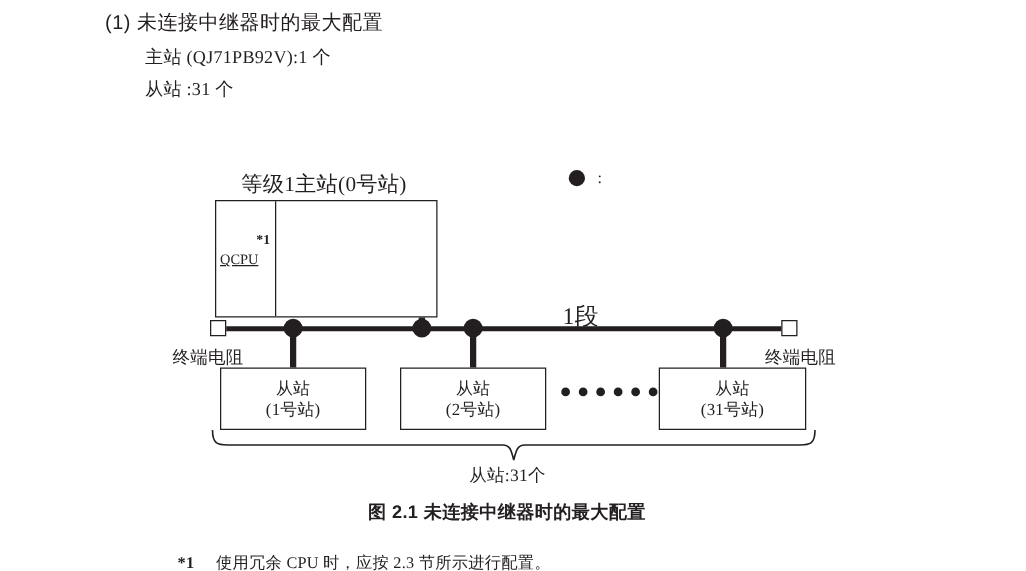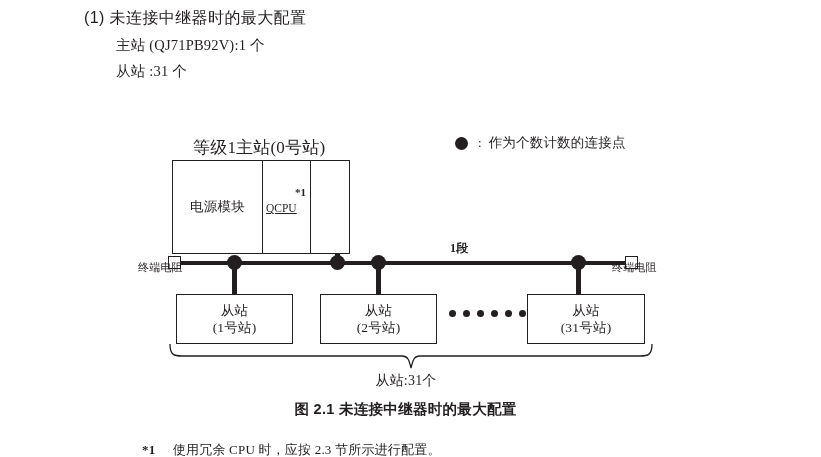--- a/index.html
+++ b/index.html
@@ -131,34 +131,33 @@
     height: 13px;
     border: 1.6px solid #231f20;
     background: #ffffff;
     box-sizing: border-box;
     top: 256px;
   }
   #term-left { left: 168px; }
   #term-right { left: 625px; }
 
   .term-label {
-    font-size: 11px;
-    white-space: nowrap;
-    top: 260px;
+    font-size: 14px;
+    white-space: nowrap;
+    top: 277px;
     letter-spacing: 0.2px;
   }
   #term-label-left { left: 138px; }
   #term-label-right { left: 612px; }
 
   #segment-label {
     left: 450px;
     top: 240px;
-    font-size: 12px;
-    letter-spacing: 0.2px;
-    font-weight: bold;
+    font-size: 19px;
+    letter-spacing: 0.2px;
   }
 
   
   .bus-dot {
     width: 15px;
     height: 15px;
     border-radius: 50%;
     background: #231f20;
     top: 255px;
   }
@@ -243,29 +242,25 @@
 </head>
 <body>
 
 <div class="abs" id="heading-title">(1) 未连接中继器时的最大配置</div>
 <div class="abs heading-line" id="heading-line-1">主站 (QJ71PB92V):1 个</div>
 <div class="abs heading-line" id="heading-line-2">从站 :31 个</div>
 
 <div class="abs" id="legend">
   <span id="legend-dot"></span>
   <span id="legend-colon">:</span>
-  <span id="legend-text">作为个数计数的连接点</span>
 </div>
 
 <div class="abs" id="master-caption">等级1主站(0号站)</div>
 
 <div class="abs" id="master-rack">
-  <div class="rack-slot" id="slot-power">
-    <span id="slot-power-label">电源模块</span>
-  </div>
   <div class="rack-slot" id="slot-qcpu">
     <span id="slot-qcpu-note">*1</span>
     <span id="slot-qcpu-label">QCPU</span>
   </div>
 </div>
 
 <div class="abs drop" style="left:335px; top:254px; height:14px;"></div>
 
 <div class="abs" id="bus-line"></div>
 

